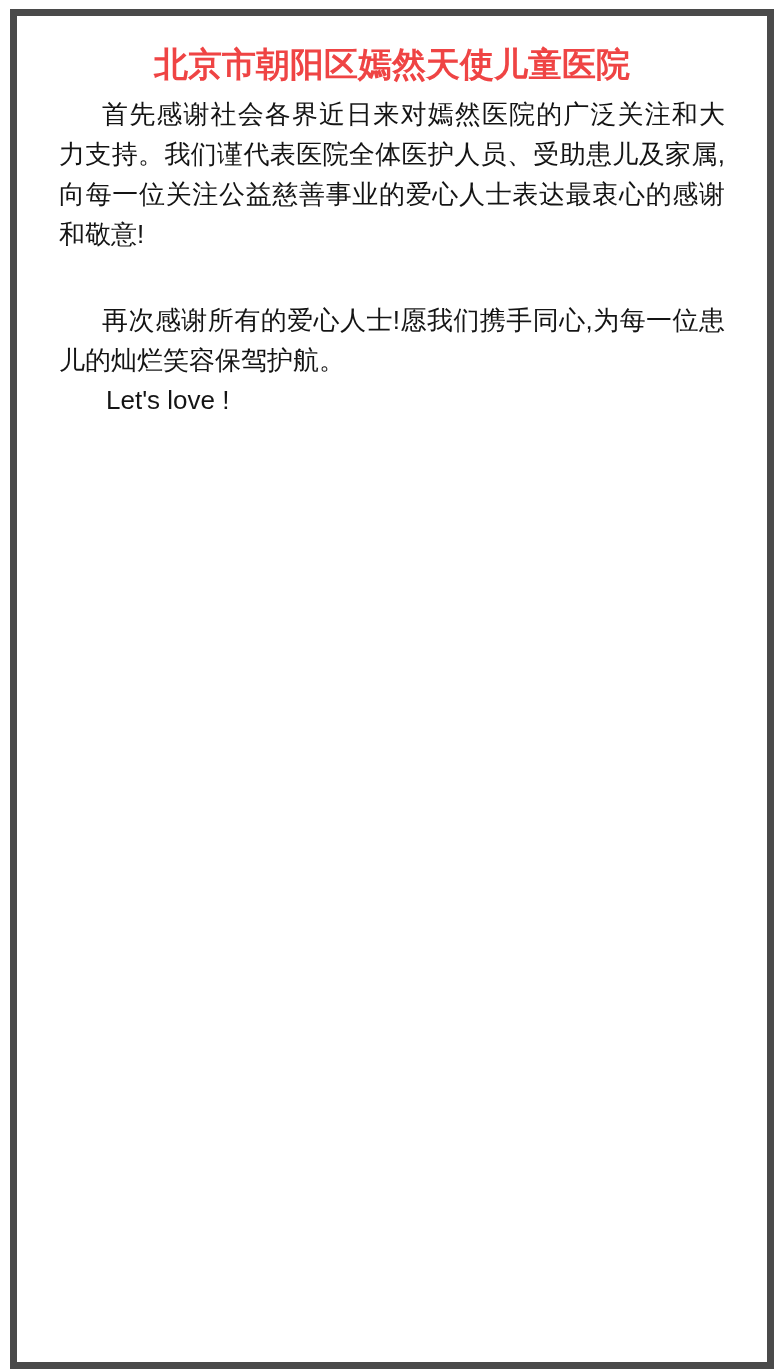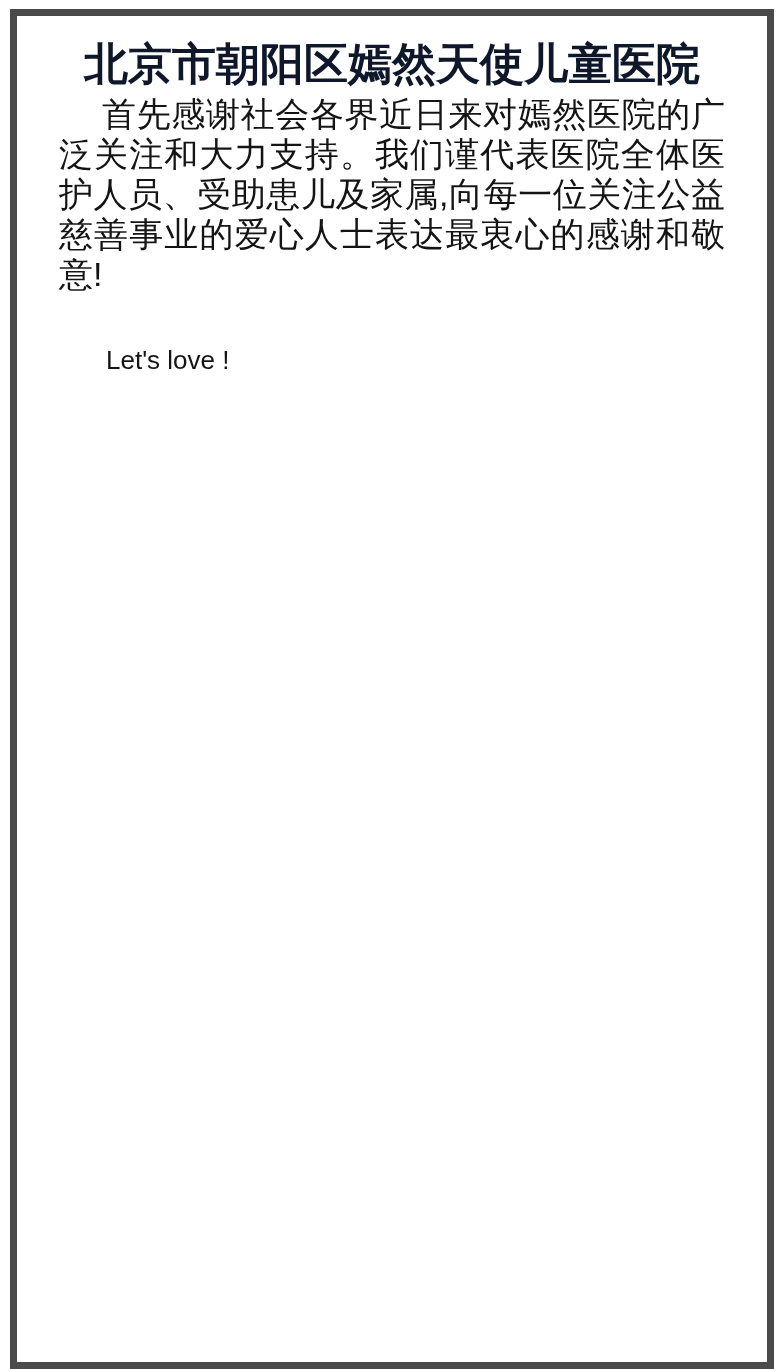--- a/index.html
+++ b/index.html
@@ -23,37 +23,37 @@
     bottom: 3px;
     border: 7px solid #4a4a4a;
     background: #ffffff;
     box-sizing: border-box;
   }
   .content {
     padding: 14px 42px 0 42px;
     color: #141414;
   }
   .title {
-    font-size: 44px;
+    font-size: 34px;
     font-weight: bold;
     text-align: center;
     line-height: 44px;
     margin: 12px 0 8px 0;
-    color: #0f172a;
+    color: #ef4444;
   }
   .subtitle {
     font-size: 34px;
     font-weight: bold;
     text-align: center;
     line-height: 44px;
     margin: 0 0 48px 0;
     color: #0d0d0d;
   }
   .para {
-    font-size: 34px;
+    font-size: 26px;
     line-height: 40px;
     text-align: justify;
     text-justify: inter-ideograph;
     text-indent: 43px;
     margin: 0 0 46px 0;
     color: #141414;
     word-break: break-all;
   }
   .para.last {
     margin-bottom: 0;
@@ -74,18 +74,19 @@
     <div class="content">
 
       <div class="title">北京市朝阳区嫣然天使儿童医院</div>
 
 
       <p class="para">首先感谢社会各界近日来对嫣然医院的广泛关注和大力支持。我们谨代表医院全体医护人员、受助患儿及家属,向每一位关注公益慈善事业的爱心人士表达最衷心的感谢和敬意!</p>
 
 
 
 
+      <p class="para last">再次感谢所有的爱心人士!愿我们携手同心,为每一位患儿的灿烂笑容保驾护航。</p>
 
       <p class="closing-line">Let's love !</p>
 
     </div>
   </div>
 </div>
 
 </body></html>

